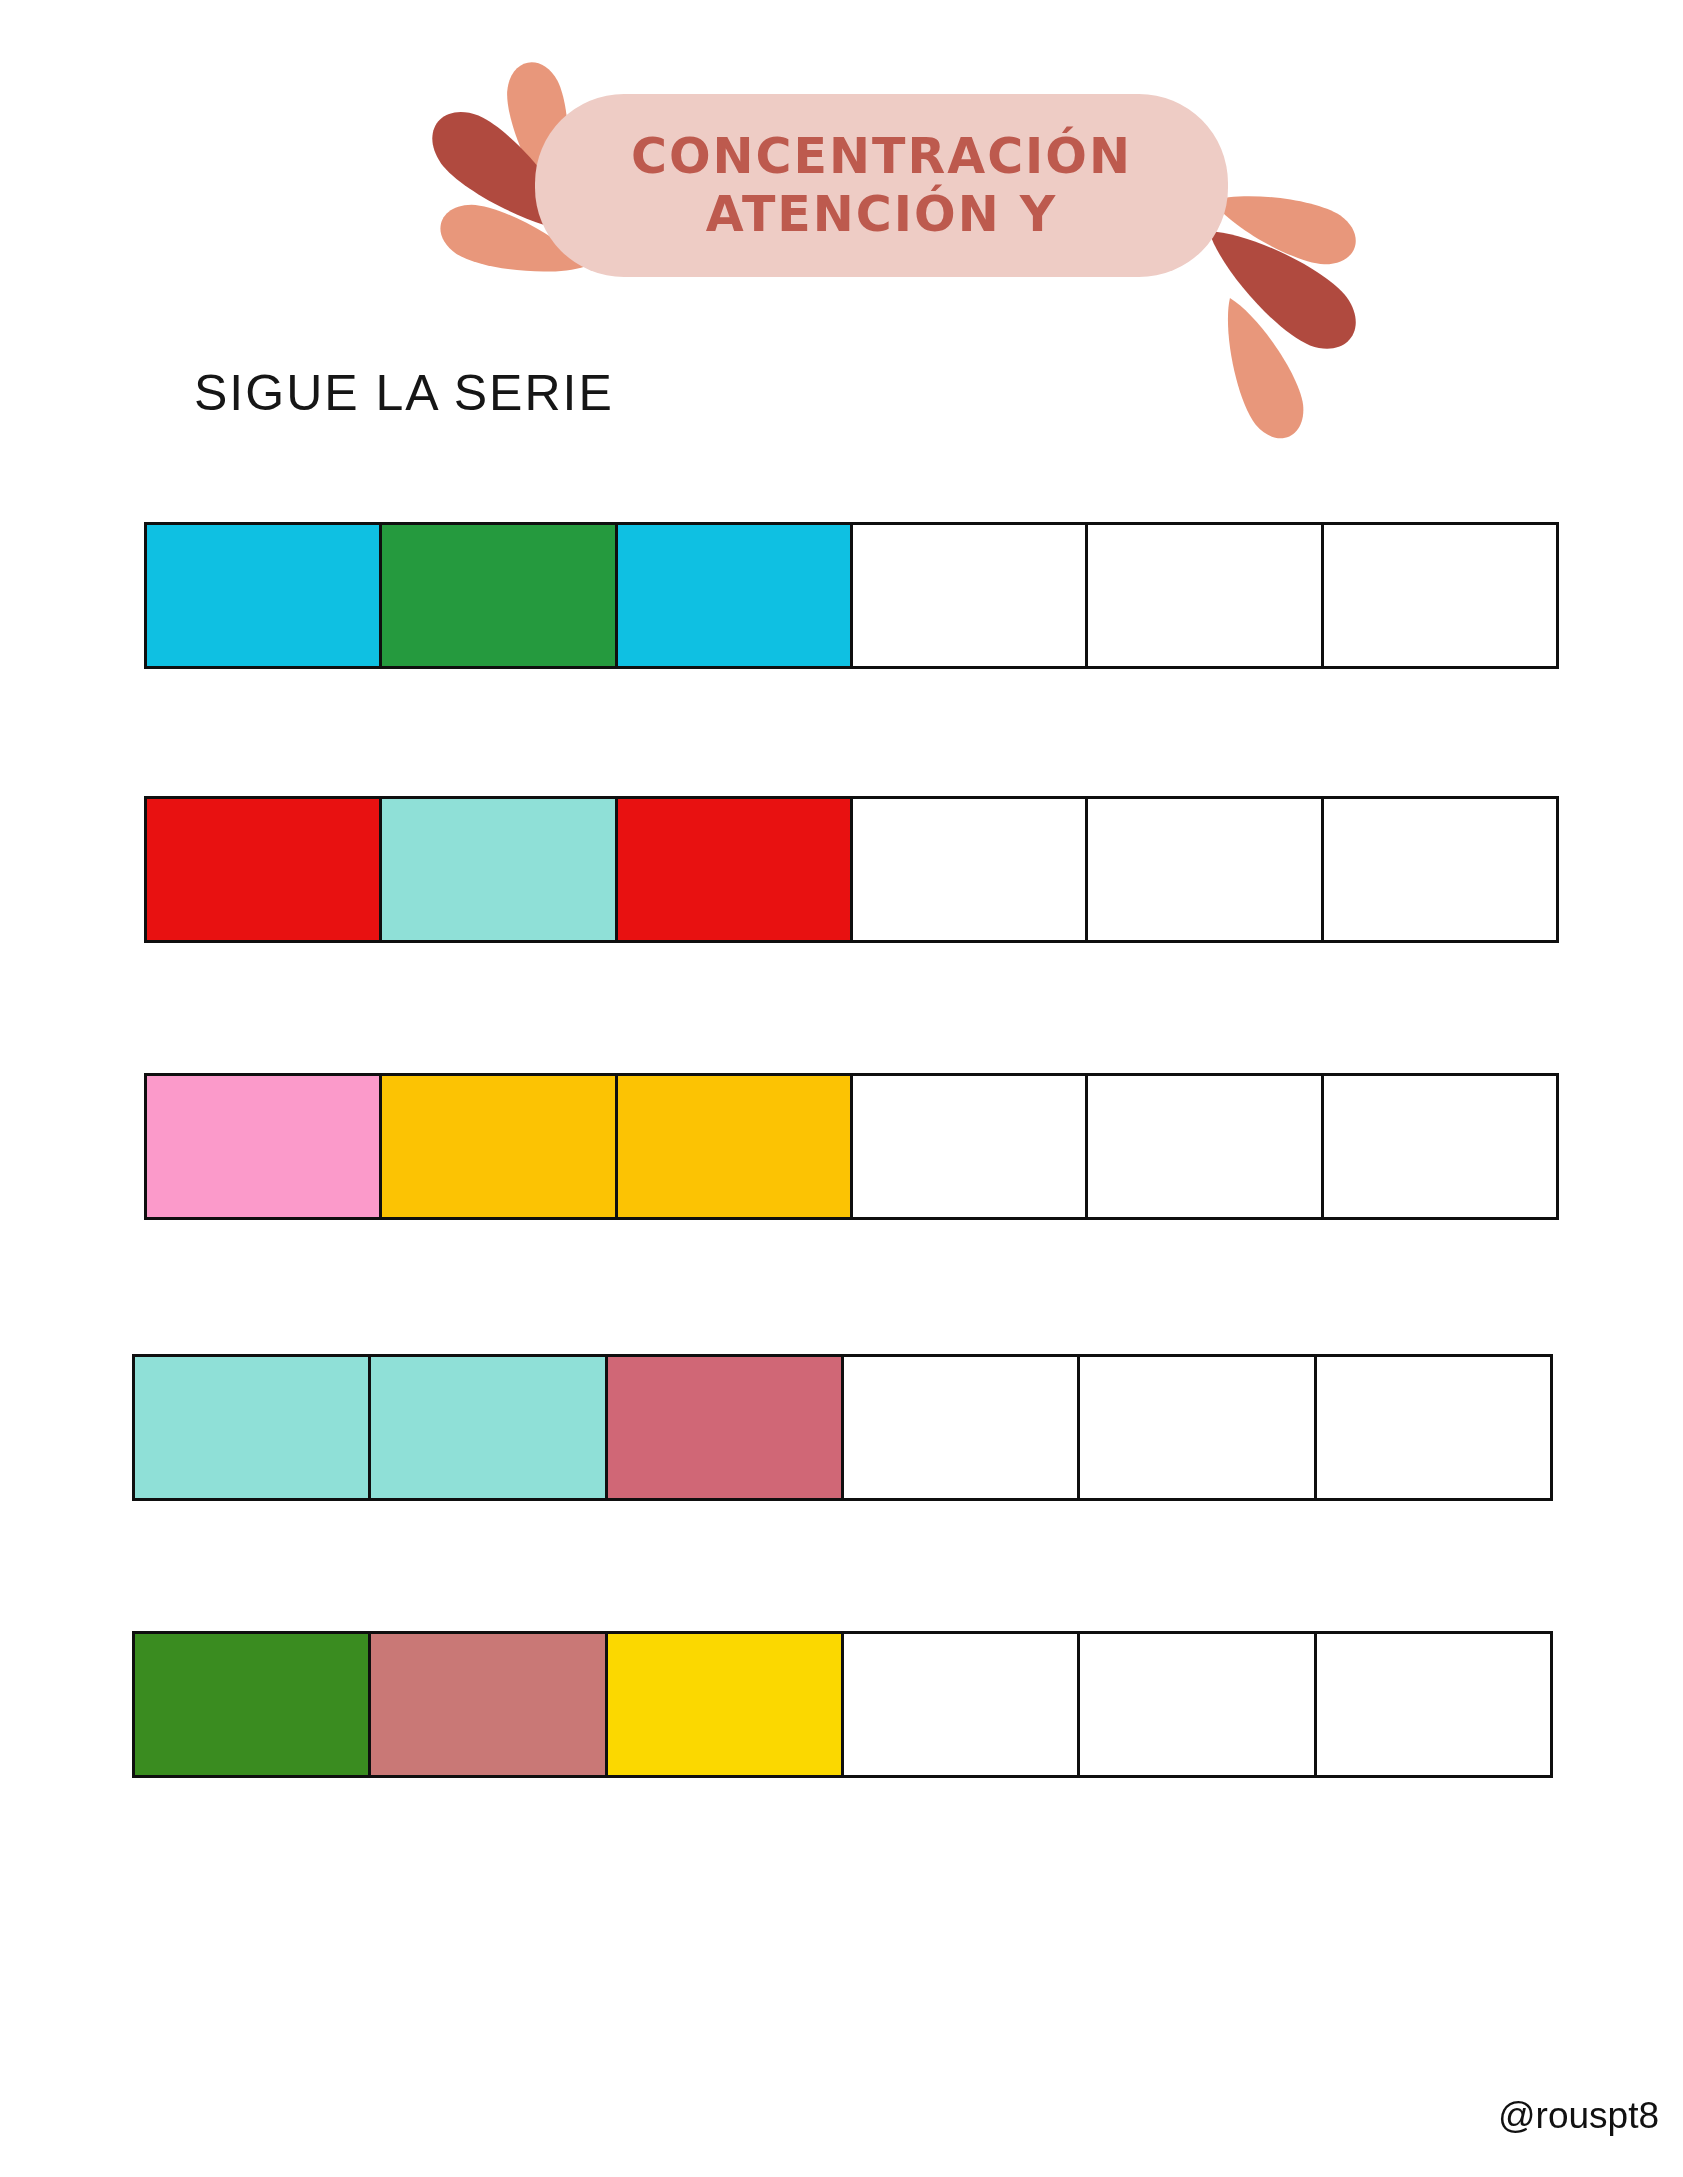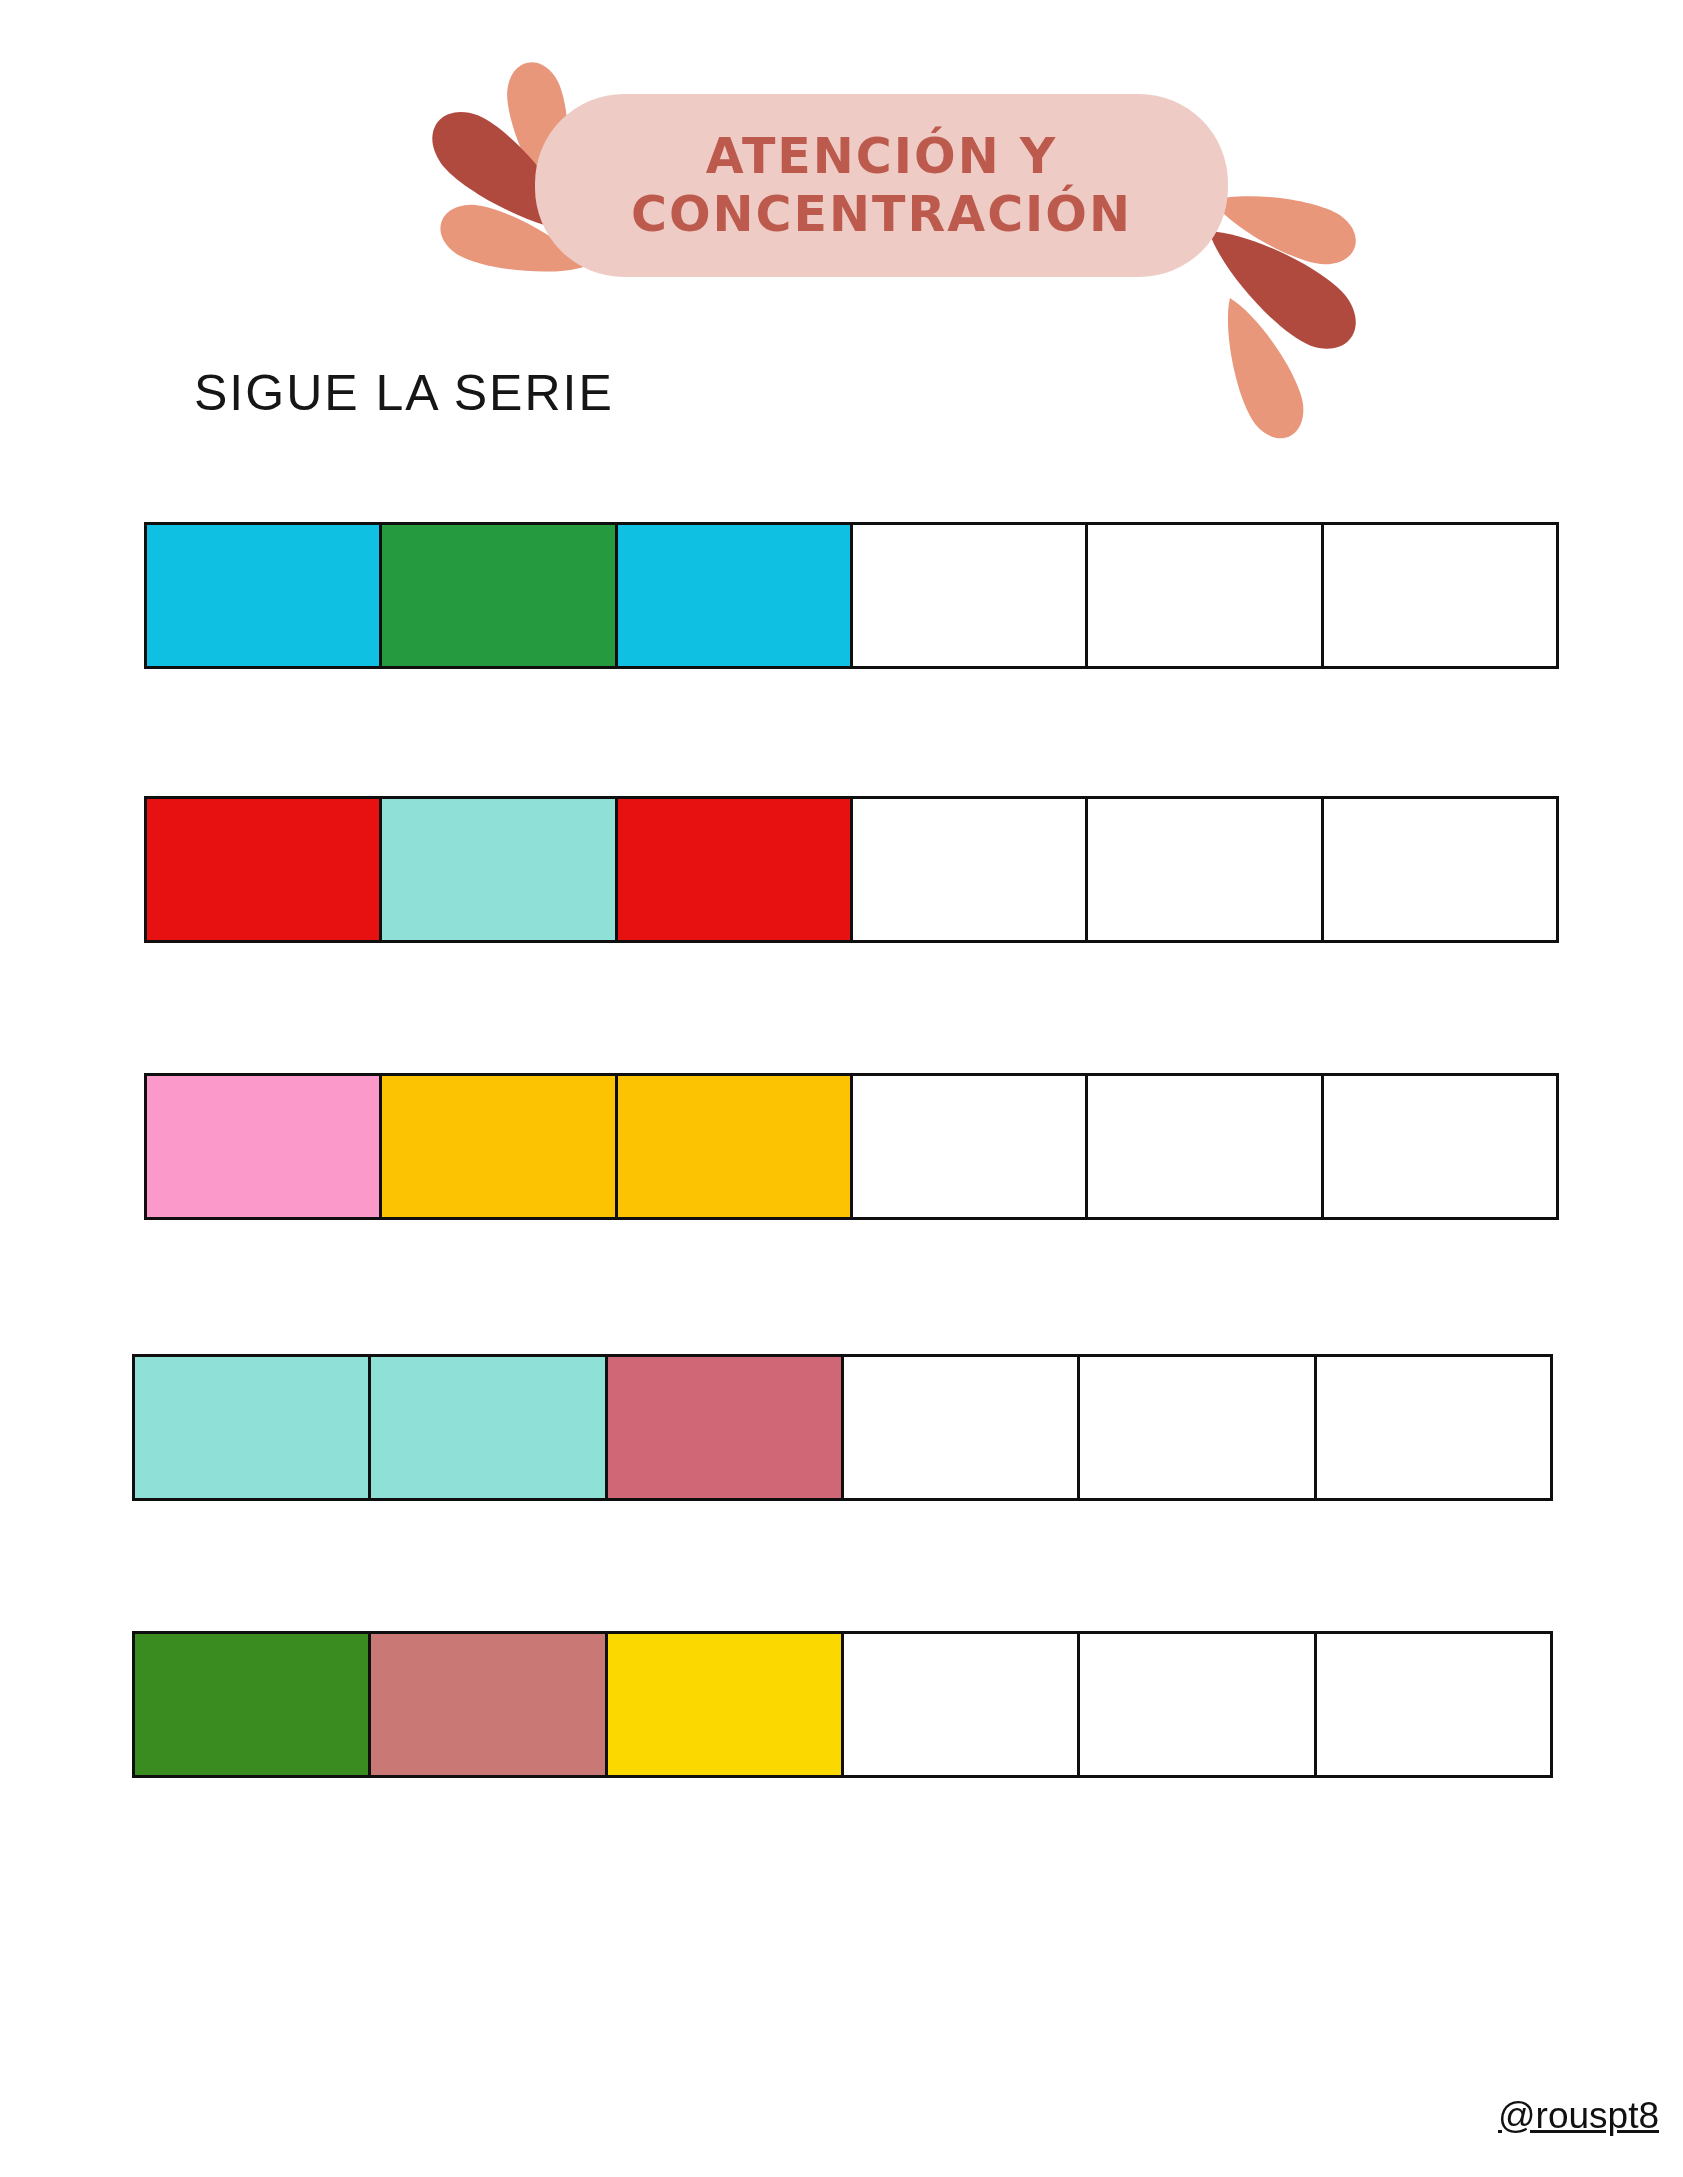--- a/index.html
+++ b/index.html
@@ -69,21 +69,20 @@
   .r3 { left:144px; top:1073px; width:1415px; }
   .r4 { left:132px; top:1354px; width:1421px; }
   .r5 { left:132px; top:1631px; width:1421px; }
 
   
   .watermark {
     position:absolute;
     right:24px; top:2095px;
     font-size:37px;
     color:#111111;
-    text-decoration:underline;
   }
 </style>
 </head>
 <body>
 
 <div class="page">
 
   <svg class="splash splash-left" viewBox="0 0 235 295" xmlns="http://www.w3.org/2000/svg">
     <defs>
       <path id="drop" d="M140 0 C112 -20 42 -34 12 -26 C-20 -16 -20 16 12 26 C42 34 112 20 140 0 Z"></path>
@@ -93,22 +92,22 @@
     <use href="#drop" transform="translate(52,208) rotate(17)" style="fill: rgb(232, 151, 123);"></use>
   </svg>
 
   <svg class="splash splash-right" viewBox="0 0 235 295" xmlns="http://www.w3.org/2000/svg">
     <use href="#drop" transform="translate(172,48) rotate(198)" style="fill: rgb(232, 151, 123);"></use>
     <use href="#drop" transform="translate(168,135) rotate(217) scale(1.18)" style="fill: rgb(176, 74, 63);"></use>
     <use href="#drop" transform="translate(112,232) rotate(247)" style="fill: rgb(232, 151, 123);"></use>
   </svg>
 
   <div class="badge" style="background-color: rgb(238, 204, 197);">
+    <div class="badge-line" style="color: rgb(189, 90, 78);">CONCENTRACIÓN</div>
     <div class="badge-line" style="color: rgb(189, 90, 78);">ATENCIÓN Y</div>
-    <div class="badge-line" style="color: rgb(189, 90, 78);">CONCENTRACIÓN</div>
   </div>
 
   <div class="instruction">SIGUE LA SERIE</div>
 
   <div class="row r1">
     <div class="cell" style="background-color: rgb(15, 192, 226);"></div>
     <div class="cell" style="background-color: rgb(37, 154, 62);"></div>
     <div class="cell" style="background-color: rgb(15, 192, 226);"></div>
     <div class="cell"></div>
     <div class="cell"></div>

